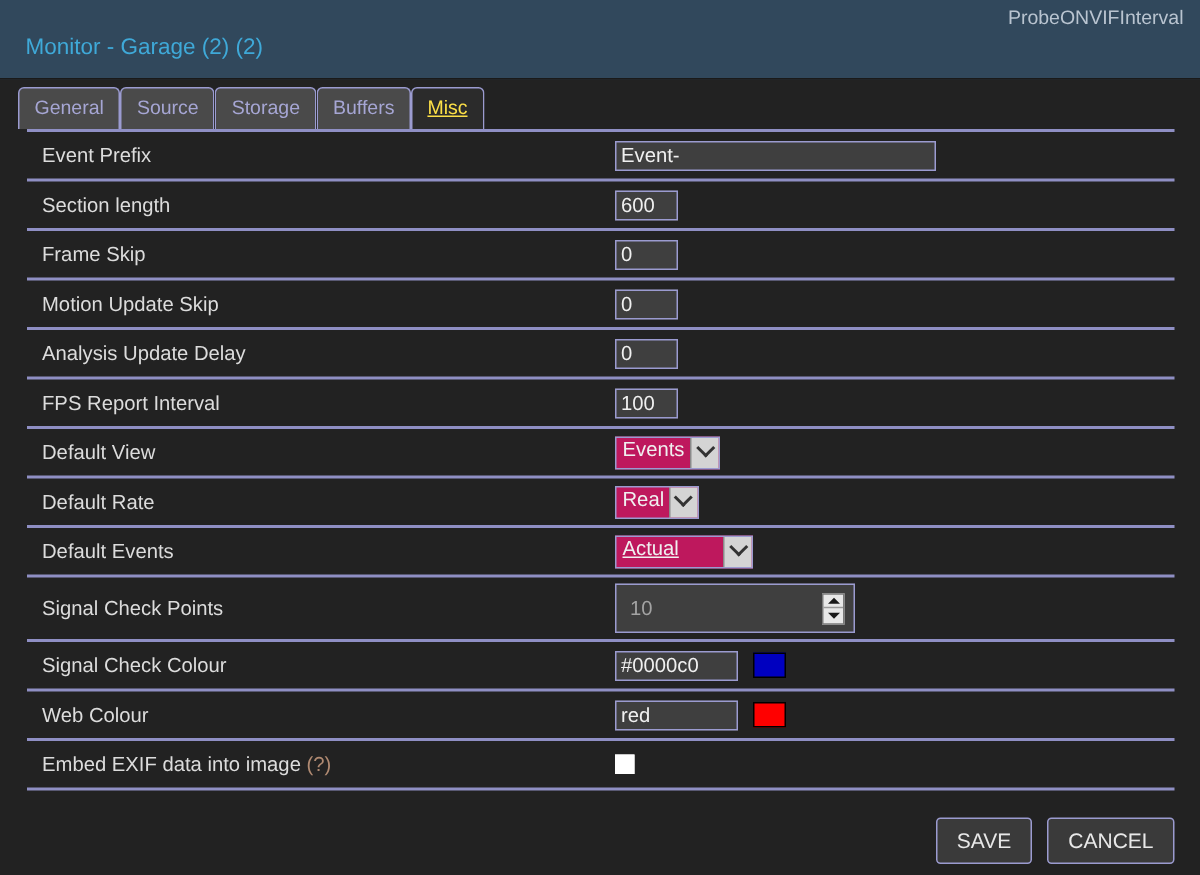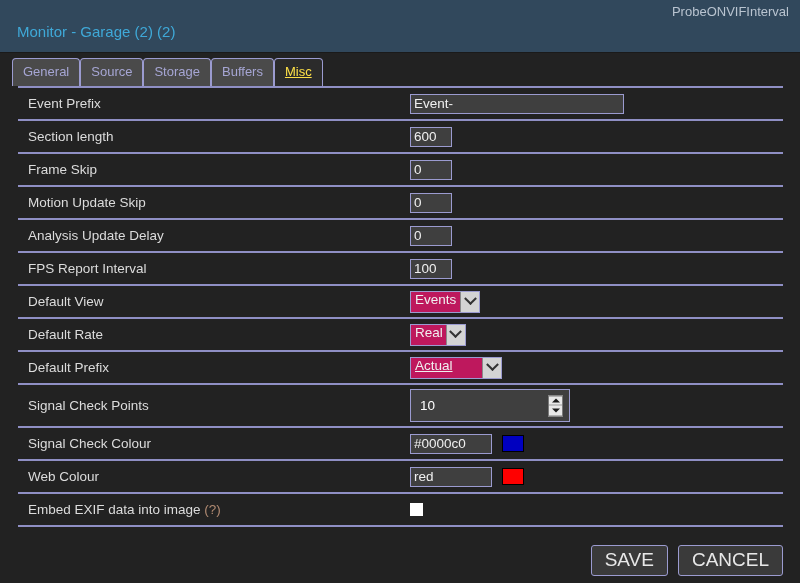--- a/index.html
+++ b/index.html
@@ -121,21 +121,21 @@
   .numwrap {
     position: relative;
     width: 160px;
     height: 33px;
     background: #3f3f3f;
     border: 1px solid #9b9bd0;
     display: flex;
     align-items: center;
   }
   .numwrap .numval {
-    color: #ffffff;
+    color: #a3a3a3;
     font-size: 13.5px;
     padding-left: 9px;
   }
   .spin {
     position: absolute;
     right: 6px; top: 50%;
     transform: translateY(-50%);
     width: 15px; height: 21px;
     background: #e8e8e8;
     border: 1px solid #7a7a7a;
@@ -217,21 +217,21 @@
     bottom: 7px;
     display: flex;
     gap: 10px;
   }
   .btn {
     background: #3a3a3a;
     border: 1px solid #9b9bd0;
     border-radius: 3px;
     color: #e8e8e8;
     font-family: "Liberation Sans", sans-serif;
-    font-size: 19px;
+    font-size: 14px;
     line-height: 14px;
     padding: 7px 13px 8px 13px;
     cursor: pointer;
   }
 </style>
 </head>
 <body>
 
 <div class="header">
   <div class="header-links">
@@ -308,21 +308,21 @@
     <div class="label">Default Rate</div>
     <div class="field">
       <div class="sel w-rate">
         <span>Real</span>
         <span class="arrow"></span>
       </div>
     </div>
   </div>
 
   <div class="row">
-    <div class="label">Default Prefix</div>
+    <div class="label">Default Events</div>
     <div class="field">
       <div class="sel w-scale">
         <span>Actual</span>
         <span class="arrow"></span>
       </div>
     </div>
   </div>
 
   <div class="row tall">
     <div class="label">Signal Check Points</div>

